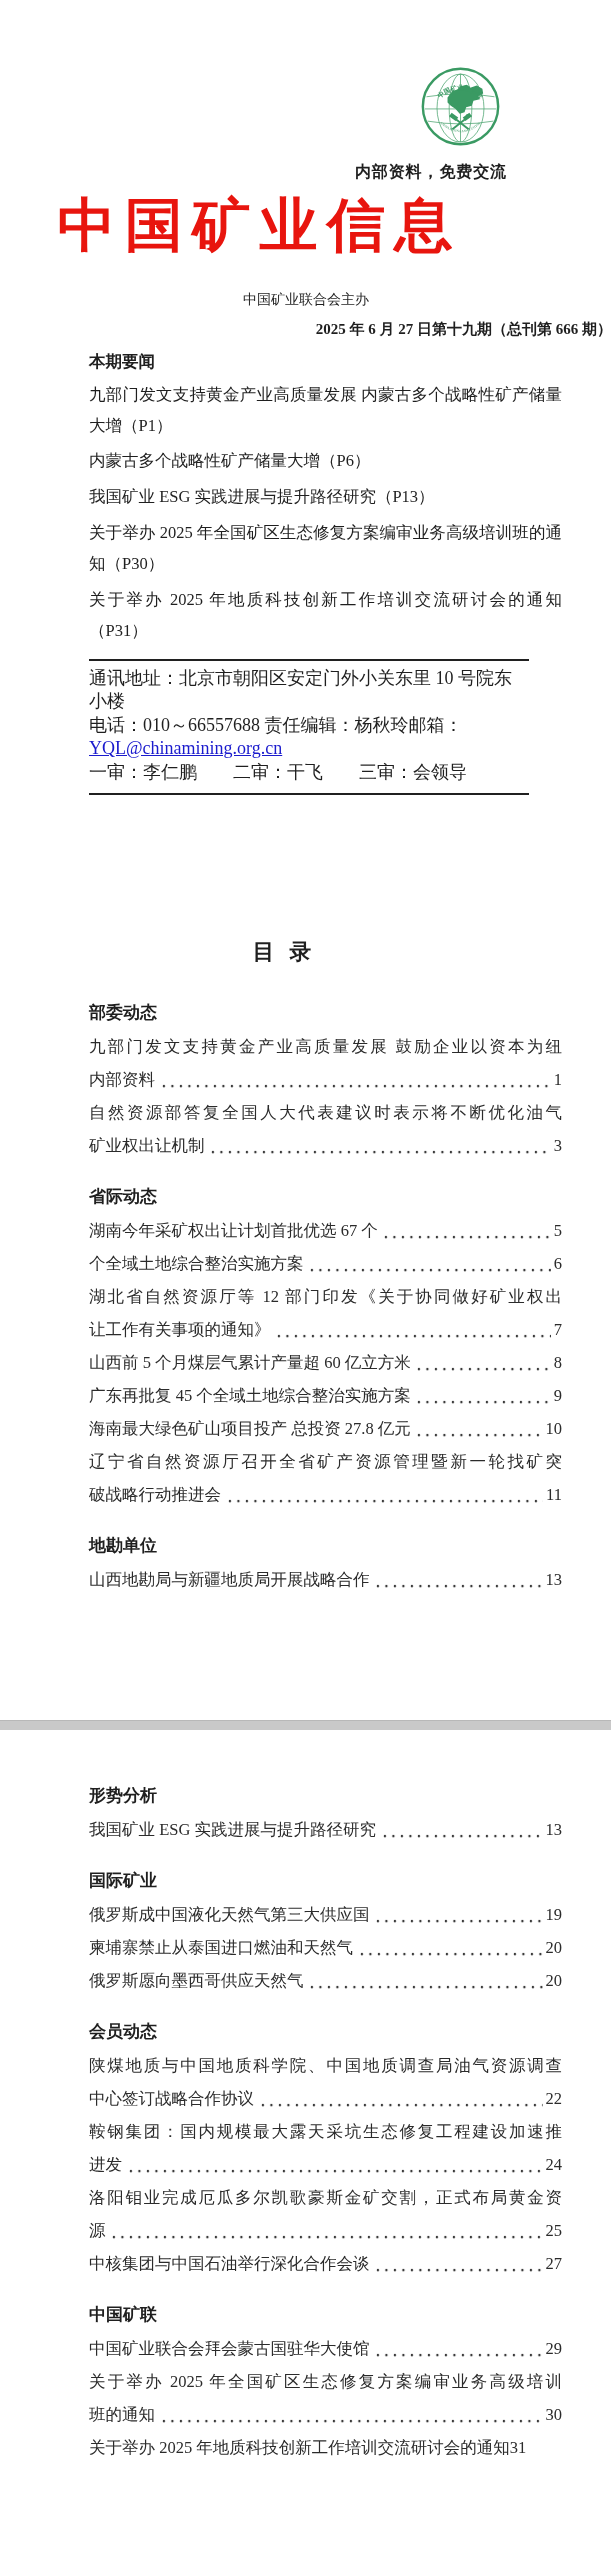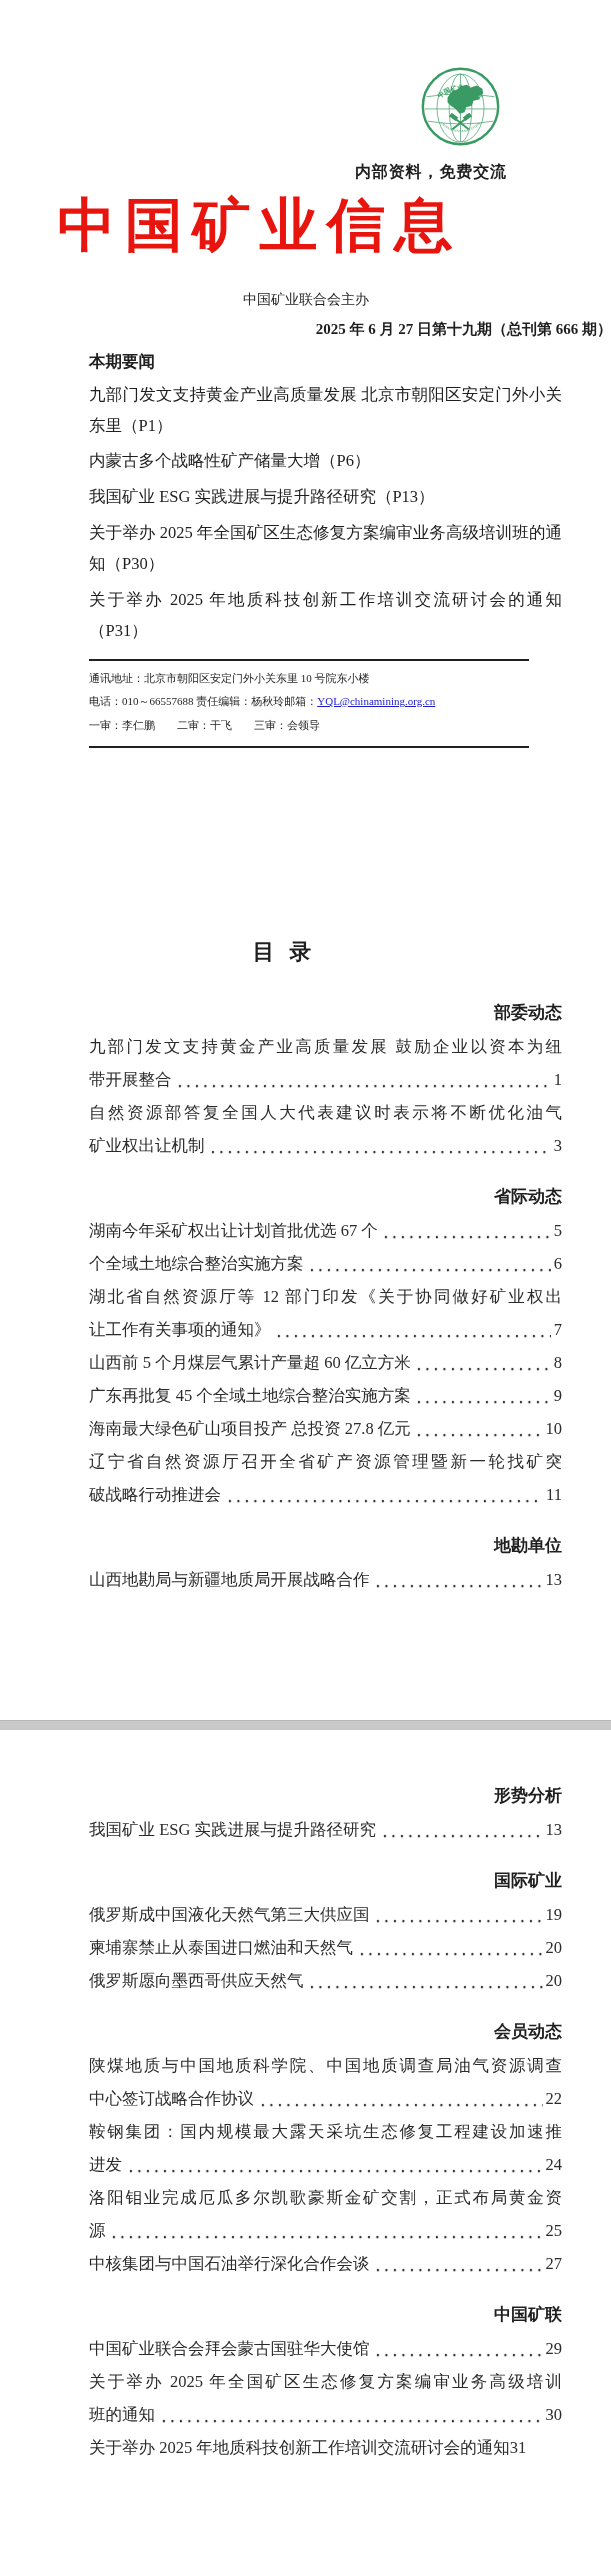--- a/index.html
+++ b/index.html
@@ -18,35 +18,35 @@
   .organizer{position:absolute;top:291px;left:0;width:612px;text-align:center;font-size:14px;}
   .issue-line{position:absolute;top:320px;left:0;width:612px;text-align:right;font-size:15px;font-weight:bold;}
   
   .highlights{position:absolute;top:348px;left:89px;right:50px;}
   .hl-heading{font-size:16.5px;font-weight:bold;line-height:28px;margin-bottom:2.8px;}
   .hl-item{font-size:16.5px;line-height:31px;margin:0 0 4.7px 0;text-align:justify;}
   
   .contact{
     position:absolute;top:659px;left:89px;right:83px;
     border-top:2.8px solid #202020;border-bottom:2.8px solid #202020;
-    padding:5.6px 0 8.5px 0;font-size:11px;
+    padding:5.6px 0 8.5px 0;font-size:18px;
   }
   .contact-line{line-height:23.5px;white-space:pre-wrap;}
   .email{text-decoration:underline;cursor:pointer;}
   
   .toc-title{
     position:absolute;top:937px;left:0;width:564px;text-align:center;
     font-size:21.7px;font-weight:bold;letter-spacing:15px;padding-left:15px;box-sizing:border-box;
   }
   .toc-page{position:absolute;left:89px;right:50px;}
   .toc-page-1{top:996px;}
   .toc-page-2{top:1779px;}
   .toc-sec{margin:0;}
   .toc-sec:not(:first-child){margin-top:18px;}
-  .toc-heading{font-size:17px;font-weight:bold;line-height:34px;text-align:right;}
+  .toc-heading{font-size:17px;font-weight:bold;line-height:34px;}
   .toc-pre{font-size:16.5px;line-height:33px;text-align:justify;text-align-last:justify;color:#2b2b2b;}
   .toc-last{display:flex;align-items:baseline;font-size:16.5px;line-height:33px;color:#2b2b2b;}
   .toc-last .tx{white-space:nowrap;}
   .toc-last .dots{
     flex:1;align-self:stretch;margin:0 2.8px 0 6.6px;
     background-image:radial-gradient(circle at 1.9px 1.9px,#3c3c3c 1.2px,transparent 1.5px);
     background-size:8.5px 4.7px;background-repeat:repeat-x;background-position:left bottom 7.5px;
   }
   .toc-last .pg{white-space:nowrap;}
   
@@ -92,41 +92,41 @@
   </div>
 
   <div class="internal-note">内部资料，免费交流</div>
   <div class="main-title" id="main-title" style="color: rgb(232, 21, 14);">中国矿业信息</div>
   <div class="organizer">中国矿业联合会主办</div>
   <div class="issue-line">2025 年 6 月 27 日第十九期（总刊第 666 期）</div>
 
   <div class="highlights">
     <div class="hl-heading">本期要闻</div>
     <div>
-        <p class="hl-item">九部门发文支持黄金产业高质量发展 北京市朝阳区安定门外小关东里（P1）</p>
+        <p class="hl-item">九部门发文支持黄金产业高质量发展 内蒙古多个战略性矿产储量大增（P1）</p>
         <p class="hl-item">内蒙古多个战略性矿产储量大增（P6）</p>
         <p class="hl-item">我国矿业 ESG 实践进展与提升路径研究（P13）</p>
         <p class="hl-item">关于举办 2025 年全国矿区生态修复方案编审业务高级培训班的通知（P30）</p>
         <p class="hl-item">关于举办 2025 年地质科技创新工作培训交流研讨会的通知（P31）</p>
       </div>
   </div>
 
   <div class="contact">
     <div class="contact-line">通讯地址：北京市朝阳区安定门外小关东里 10 号院东小楼</div>
     <div class="contact-line"><span>电话：010～66557688 责任编辑：杨秋玲邮箱：</span><a class="email" id="email-link" style="color: rgb(26, 26, 205);">YQL@chinamining.org.cn</a></div>
     <div class="contact-line">一审：李仁鹏　　二审：干飞　　三审：会领导</div>
   </div>
 
   <div class="toc-title">目录</div>
   <div class="toc-page toc-page-1">
       <div class="toc-sec">
         <div class="toc-heading">部委动态</div>
         <div class="toc-pre">九部门发文支持黄金产业高质量发展 鼓励企业以资本为纽</div>
         <div class="toc-last">
-          <span class="tx">带开展整合</span>
+          <span class="tx">内部资料</span>
           <span class="dots"></span>
           <span class="pg">1</span>
         </div>
         <div class="toc-pre">自然资源部答复全国人大代表建议时表示将不断优化油气</div>
         <div class="toc-last">
           <span class="tx">矿业权出让机制</span>
           <span class="dots"></span>
           <span class="pg">3</span>
         </div>
       </div>

